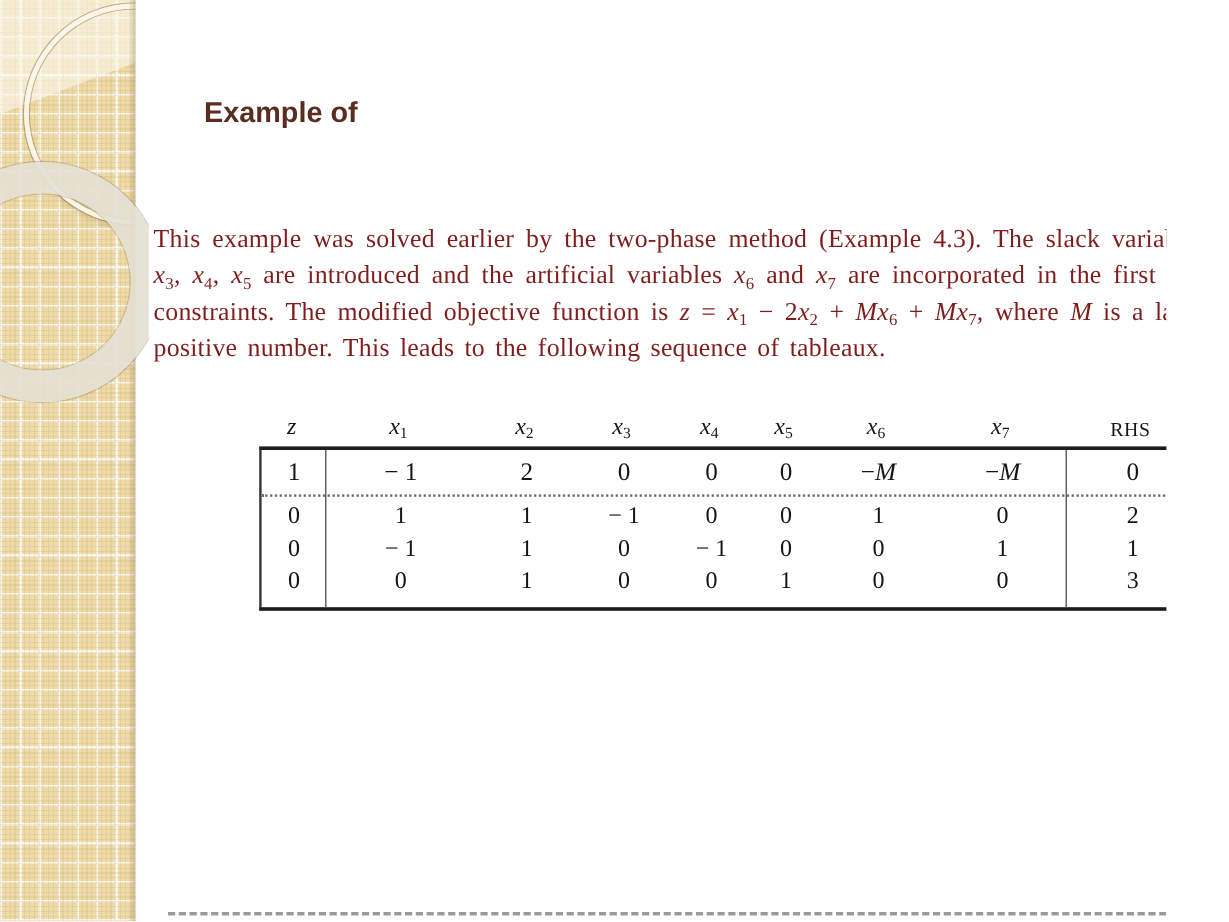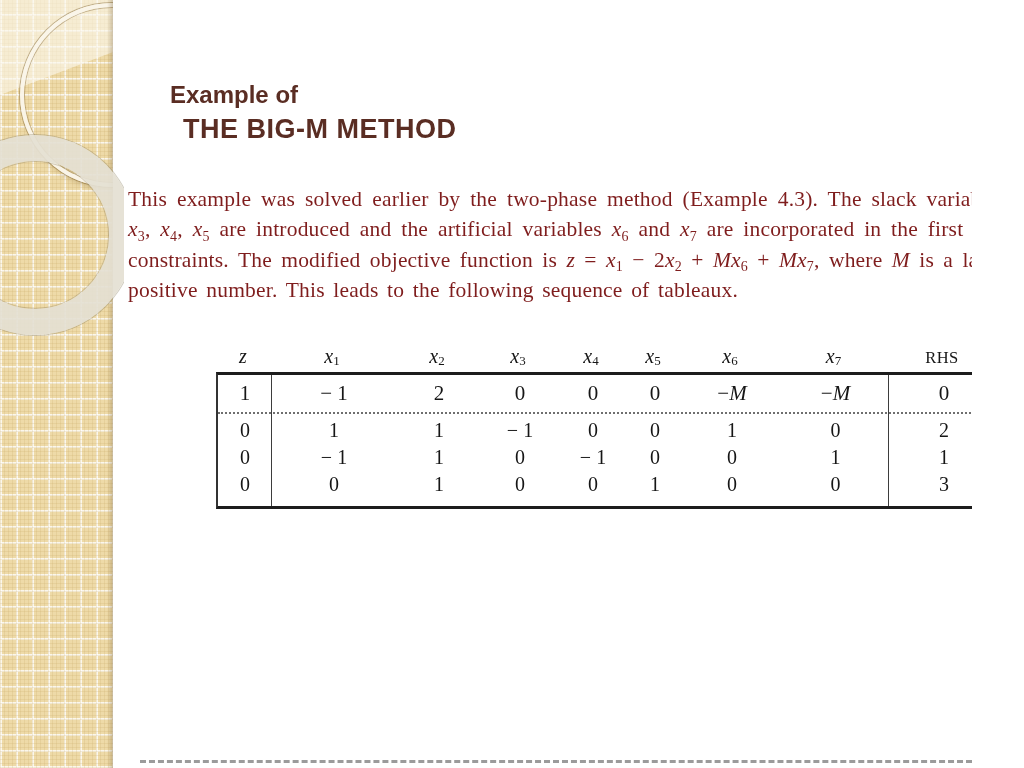--- a/index.html
+++ b/index.html
@@ -98,21 +98,20 @@
   <div class="sidebar">
     <div class="sidebar-light"></div>
     <div class="ring ring-thin"></div>
   </div>
   <div class="ring-thick-clip">
     <div class="ring ring-thick"></div>
   </div>
 
   <h1 class="title-block" style="color: rgb(90, 45, 35);">
     <span class="title-line1">Example of</span>
-    <span class="title-line2">THE BIG-M METHOD</span>
   </h1>
 
   <p class="para">This example was solved earlier by the two-phase method (Example 4.3). The slack variables <i>x</i><sub>3</sub>, <i>x</i><sub>4</sub>, <i>x</i><sub>5</sub> are introduced and the artificial variables <i>x</i><sub>6</sub> and <i>x</i><sub>7</sub> are incorporated in the first two constraints. The modified objective function is <i>z</i> = <i>x</i><sub>1</sub> − 2<i>x</i><sub>2</sub> + <i>M</i><i>x</i><sub>6</sub> + <i>M</i><i>x</i><sub>7</sub>, where <i>M</i> is a large positive number. This leads to the following sequence of tableaux.</p>
 
   <div class="tableau">
     <div class="grid-row thead" id="thead">
         <div class="cell">
           <i>z</i>
         </div>
         <div class="cell">

